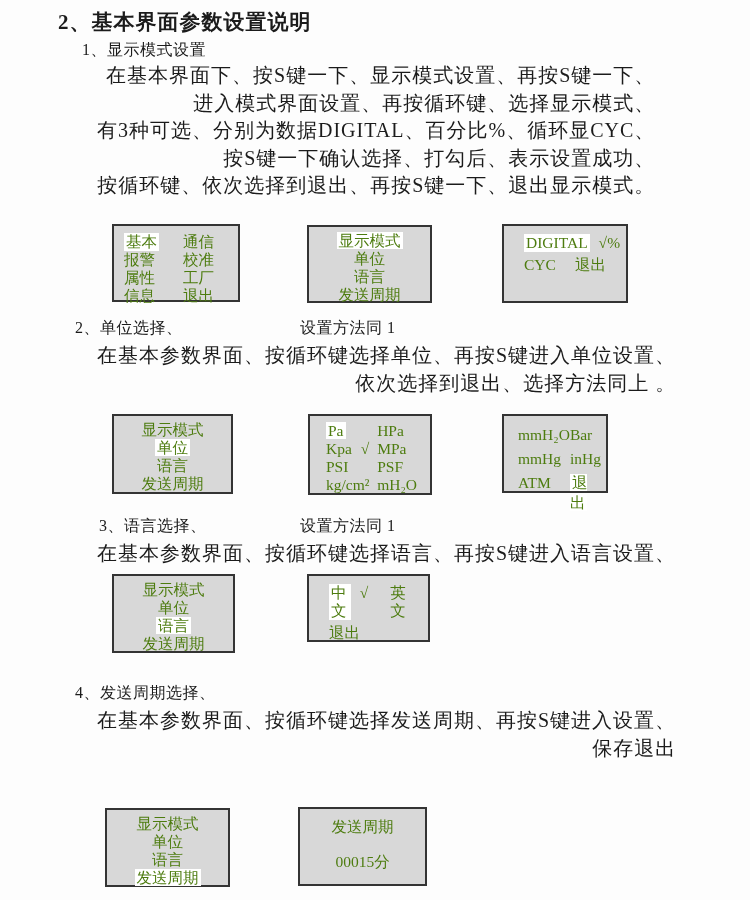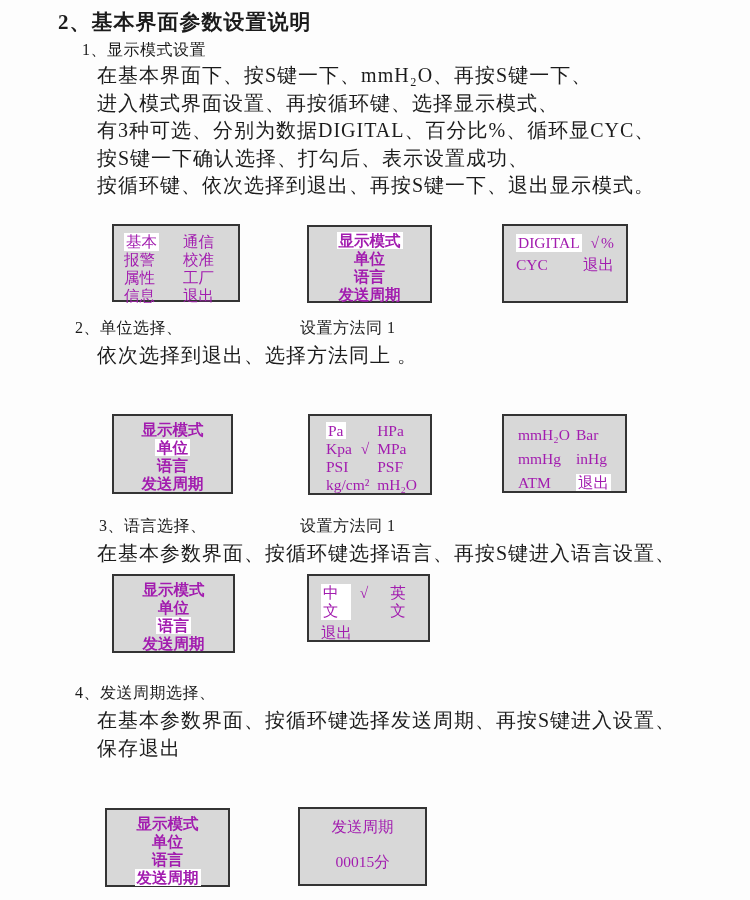--- a/index.html
+++ b/index.html
@@ -4,58 +4,58 @@
 <style>
   html,body{margin:0;padding:0;}
   .page{
     position:relative;
     width:750px;height:900px;
     background:var(--page-bg,#fdfdfd);
     color:var(--text,#1b1b1b);
     font-family:"Liberation Serif","DejaVu Serif",serif;
     overflow:hidden;
   }
-  .abs{position:absolute;white-space:nowrap;}
+  .abs{position:absolute;white-space:nowrap;text-align:right;}
   .title{font-size:21px;font-weight:bold;letter-spacing:1px;}
   .heading{font-size:16px;letter-spacing:0.5px;}
   .bodytext{font-size:20px;letter-spacing:1px;line-height:27.6px;}
   .lcd{
     position:absolute;box-sizing:border-box;
     background:var(--box-bg,#d8d8d8);
     border:2px solid var(--box-border,#333);
-    font-size:15.5px;line-height:18px;color:#a21caf;
+    font-size:15.5px;line-height:18px;color:#4d7c0f;
   }
   .hl{background:var(--hl-bg,#fff);padding:0 2px;}
   
   .menu-grid{display:grid;grid-template-columns:auto auto;justify-content:space-between;align-content:space-between;padding:7px 24px 7px 10px;}
   
-  .center-list{display:flex;flex-direction:column;justify-content:space-between;align-items:center;padding:5px 0;font-weight:bold;}
+  .center-list{display:flex;flex-direction:column;justify-content:space-between;align-items:center;padding:5px 0;}
   
-  .optbox{padding:8px 12px;}
+  .optbox{padding:8px 20px;}
   .optbox .row{display:flex;align-items:baseline;margin-bottom:4px;}
   .optbox .chk{margin-left:9px;}
   .optbox .gap{margin-left:22px;}
   .optbox .right{margin-left:auto;}
   
   .unit-grid{display:grid;grid-template-columns:1fr auto;justify-content:space-between;align-content:space-between;padding:6px 13px;}
   .unit-grid3{display:grid;grid-template-columns:1fr auto;justify-content:space-between;align-content:start;row-gap:4px;padding:9px 14px;line-height:20px;}
   
   .periodbox{text-align:center;padding-top:9px;}
   .periodbox .pvalue{margin-top:17px;}
 </style>
 </head>
 <body>
 
 <div class="page">
 
   <div class="abs title" style="left:58px;top:8px;">2、基本界面参数设置说明</div>
 
   <div class="abs heading" style="left:82px;top:40px;">1、显示模式设置</div>
   <div class="abs bodytext" style="left:97px;top:62px;">
-    <div>在基本界面下、按S键一下、mmH₂O、再按S键一下、</div>
+    <div>在基本界面下、按S键一下、显示模式设置、再按S键一下、</div>
     <div>进入模式界面设置、再按循环键、选择显示模式、</div>
     <div>有3种可选、分别为数据DIGITAL、百分比%、循环显CYC、</div>
     <div>按S键一下确认选择、打勾后、表示设置成功、</div>
     <div>按循环键、依次选择到退出、再按S键一下、退出显示模式。</div>
   </div>
 
   <div class="lcd menu-grid" style="left:112px;top:224px;width:128px;height:78px;">
     <span class="hl">基本</span>
     <span>通信</span>
     <span>报警</span>
@@ -81,20 +81,21 @@
     </div>
     <div class="row">
       <span>CYC</span>
       <span class="right">退出</span>
     </div>
   </div>
 
   <div class="abs heading" style="left:75px;top:318px;">2、单位选择、</div>
   <div class="abs heading" style="left:300px;top:318px;">设置方法同 1</div>
   <div class="abs bodytext" style="left:97px;top:342px;">
+    <div>在基本参数界面、按循环键选择单位、再按S键进入单位设置、</div>
     <div>依次选择到退出、选择方法同上 。</div>
   </div>
 
   <div class="lcd center-list" style="left:112px;top:414px;width:121px;height:80px;">
     <div>显示模式</div>
     <div><span class="hl">单位</span></div>
     <div>语言</div>
     <div>发送周期</div>
   </div>
 
@@ -102,21 +103,21 @@
     <span><span class="hl">Pa</span></span>
     <span>HPa</span>
     <span><span>Kpa</span><span class="chk" style="margin-left:9px;">√</span></span>
     <span>MPa</span>
     <span>PSI</span>
     <span>PSF</span>
     <span>kg/cm²</span>
     <span>mH₂O</span>
   </div>
 
-  <div class="lcd unit-grid3" style="left:502px;top:414px;width:125px;height:79px;">
+  <div class="lcd unit-grid3" style="left:502px;top:414px;width:106px;height:79px;">
     <span>mmH₂O</span>
     <span>Bar</span>
     <span>mmHg</span>
     <span>inHg</span>
     <span>ATM</span>
     <span><span class="hl">退出</span></span>
   </div>
 
   <div class="abs heading" style="left:75px;top:516px;margin-left:24px;">3、语言选择、</div>
   <div class="abs heading" style="left:300px;top:516px;">设置方法同 1</div>

